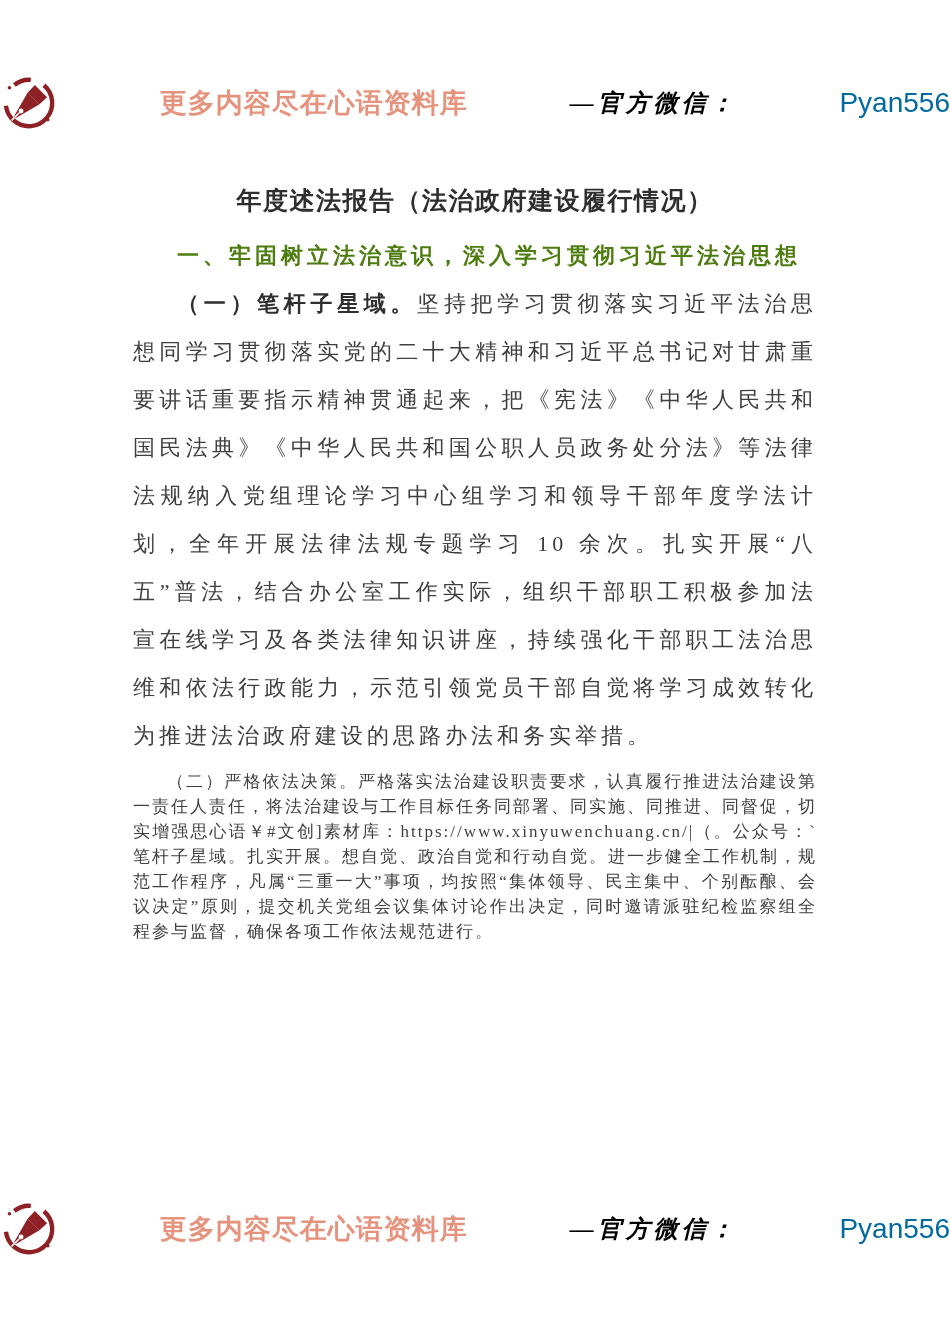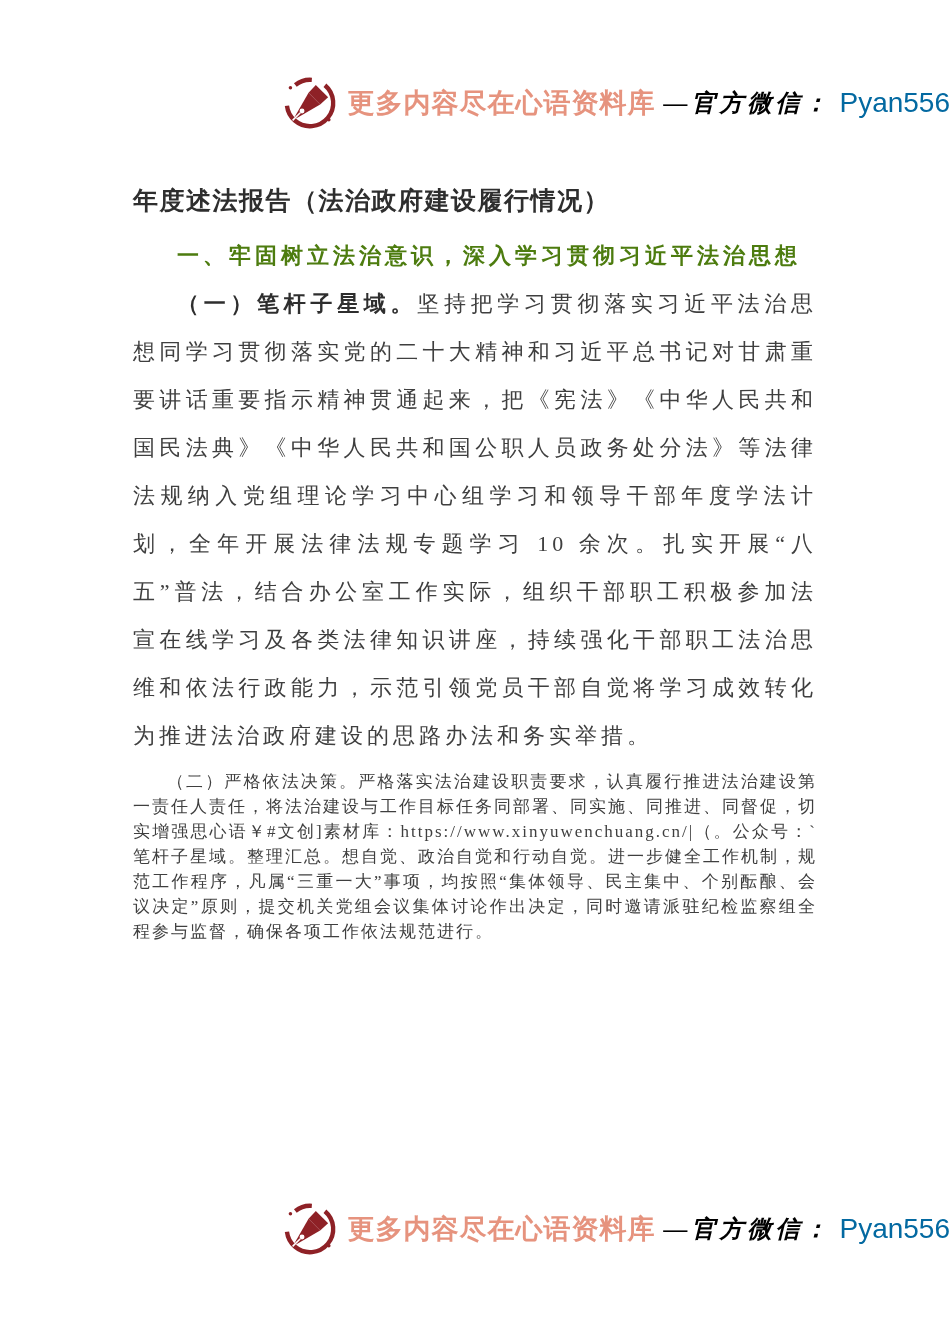--- a/index.html
+++ b/index.html
@@ -9,21 +9,21 @@
     height: 1344px;
     margin: 0 auto;
     background: #ffffff;
     font-family: "Liberation Serif", "DejaVu Serif", serif;
     color: #3f3f3f;
     overflow: hidden;
   }
   .watermark {
     display: flex;
     align-items: center;
-    justify-content: flex-end;
+    justify-content: space-between;
     gap: 8px;
     white-space: nowrap;
   }
   .watermark.header { padding-top: 74px; }
   .watermark.footer { position: absolute; left: 0; right: 0; top: 1200px; }
   .logo-wrap { width: 58px; height: 58px; flex: 0 0 auto; }
   .logo-wrap svg { width: 58px; height: 58px; display: block; }
   .wm-main {
     color: #e6937e;
     font-size: 27px;
@@ -38,20 +38,21 @@
     font-weight: bold;
   }
   .wm-id {
     color: #0369a1;
     font-size: 28px;
     font-family: "Liberation Sans", "DejaVu Sans", sans-serif;
   }
   .content { margin: 0 133px; }
   .doc-title {
     margin: 52px 0 0 0;
+    text-align: center;
     font-size: 25px;
     line-height: 33px;
     font-weight: bold;
     letter-spacing: 1.5px;
     color: #2e2e2e;
   }
   p.body {
     margin: 0;
     font-size: 22px;
     line-height: 48px;
@@ -101,21 +102,21 @@
 
   <div class="content">
 
     <h1 class="doc-title">年度述法报告（法治政府建设履行情况）</h1>
 
 
     <p class="body heading"><span>一、牢固树立法治意识，深入学习贯彻习近平法治思想</span></p>
 
     <p class="body"><strong>（一）笔杆子星域。</strong><span>坚持把学习贯彻落实习近平法治思想同学习贯彻落实党的二十大精神和习近平总书记对甘肃重要讲话重要指示精神贯通起来，把《宪法》《中华人民共和国民法典》《中华人民共和国公职人员政务处分法》等法律法规纳入党组理论学习中心组学习和领导干部年度学法计划，全年开展法律法规专题学习 10 余次。扎实开展“八五”普法，结合办公室工作实际，组织干部职工积极参加法宣在线学习及各类法律知识讲座，持续强化干部职工法治思维和依法行政能力，示范引领党员干部自觉将学习成效转化为推进法治政府建设的思路办法和务实举措。</span></p>
 
-    <p class="small"><span>（二）严格依法决策。严格落实法治建设职责要求，认真履行推进法治建设第一责任人责任，将法治建设与工作目标任务同部署、同实施、同推进、同督促，切实增强思心语￥#文创]素材库：https://www.xinyuwenchuang.cn/|（。公众号：`笔杆子星域。整理汇总。想自觉、政治自觉和行动自觉。进一步健全工作机制，规范工作程序，凡属“三重一大”事项，均按照“集体领导、民主集中、个别酝酿、会议决定”原则，提交机关党组会议集体讨论作出决定，同时邀请派驻纪检监察组全程参与监督，确保各项工作依法规范进行。</span></p>
+    <p class="small"><span>（二）严格依法决策。严格落实法治建设职责要求，认真履行推进法治建设第一责任人责任，将法治建设与工作目标任务同部署、同实施、同推进、同督促，切实增强思心语￥#文创]素材库：https://www.xinyuwenchuang.cn/|（。公众号：`笔杆子星域。扎实开展。想自觉、政治自觉和行动自觉。进一步健全工作机制，规范工作程序，凡属“三重一大”事项，均按照“集体领导、民主集中、个别酝酿、会议决定”原则，提交机关党组会议集体讨论作出决定，同时邀请派驻纪检监察组全程参与监督，确保各项工作依法规范进行。</span></p>
 
   </div>
 
   <div class="watermark footer">
     <span class="logo-wrap">
       <svg viewBox="0 0 40 40" xmlns="http://www.w3.org/2000/svg" aria-hidden="true">
         <circle cx="20" cy="20" r="16" fill="none" stroke="#8e2126" stroke-width="3" stroke-dasharray="62 16 12 12" transform="rotate(-50 20 20)"></circle>
         <path d="M8 32 L19 13 L27 21 Z" fill="#8e2126"></path>
         <path d="M19 13 L24 7.5 L32.5 16 L27 21 Z" fill="#8e2126"></path>
         <circle cx="14.5" cy="25.5" r="1.7" fill="#ffffff"></circle>

